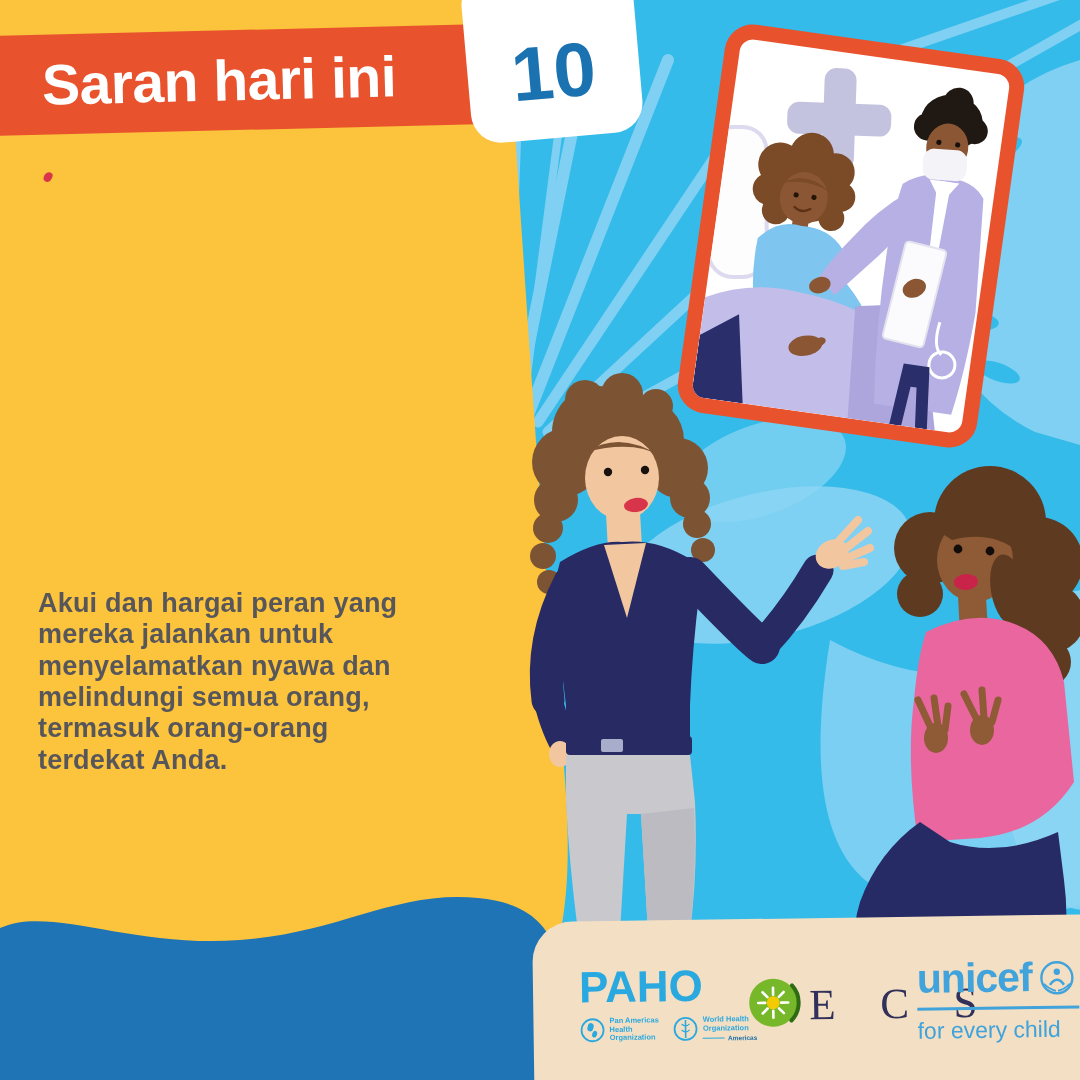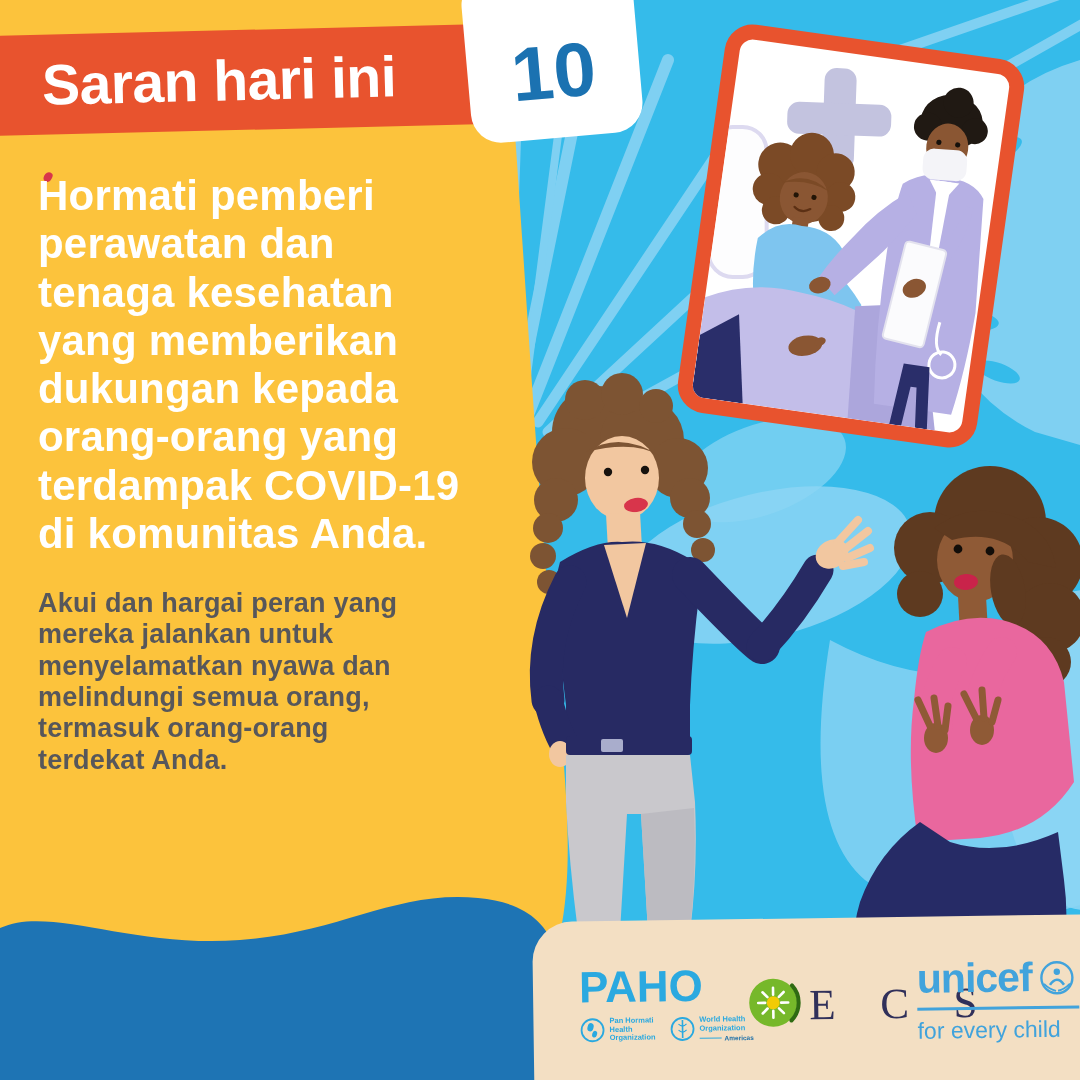--- a/index.html
+++ b/index.html
@@ -279,21 +279,21 @@
 
     <div class="paho">
       <div class="paho-word">PAHO</div>
       <div class="paho-row">
         <div class="paho-unit">
           <svg width="26" height="26" viewBox="0 0 26 26">
             <circle cx="13" cy="13" r="11" stroke="#2AA9E0" stroke-width="1.8" fill="none"></circle>
             <ellipse cx="11" cy="10" rx="3" ry="4.2" fill="#2AA9E0" transform="rotate(18 11 10)"></ellipse>
             <ellipse cx="15" cy="17" rx="2.4" ry="3.4" fill="#2AA9E0" transform="rotate(18 15 17)"></ellipse>
           </svg>
-          <div class="paho-small">Pan Hormati
+          <div class="paho-small">Pan Americas
 Health
 Organization</div>
         </div>
         <div class="paho-unit">
           <svg width="26" height="26" viewBox="0 0 26 26">
             <circle cx="13" cy="13" r="11" stroke="#2AA9E0" stroke-width="1.8" fill="none"></circle>
             <line x1="13" y1="4" x2="13" y2="22" stroke="#2AA9E0" stroke-width="1.6"></line>
             <path d="M9,8 Q13,12 17,8 M9,14 Q13,18 17,14" stroke="#2AA9E0" stroke-width="1.2" fill="none"></path>
           </svg>
           <div>
@@ -345,28 +345,20 @@
   <div class="banner">
     <div class="banner-label">Saran hari ini</div>
   </div>
 
   <div class="tip-card">
     <div class="tip-number">10</div>
   </div>
 
   <div class="stray-mark"></div>
 
-  <div class="headline">Hormati pemberi
-perawatan dan
-tenaga kesehatan
-yang memberikan
-dukungan kepada
-orang-orang yang
-terdampak COVID-19
-di komunitas Anda.</div>
   <div class="bodytext">Akui dan hargai peran yang
 mereka jalankan untuk
 menyelamatkan nyawa dan
 melindungi semua orang,
 termasuk orang-orang
 terdekat Anda.</div>
 
 </div>
 
 </body></html>

